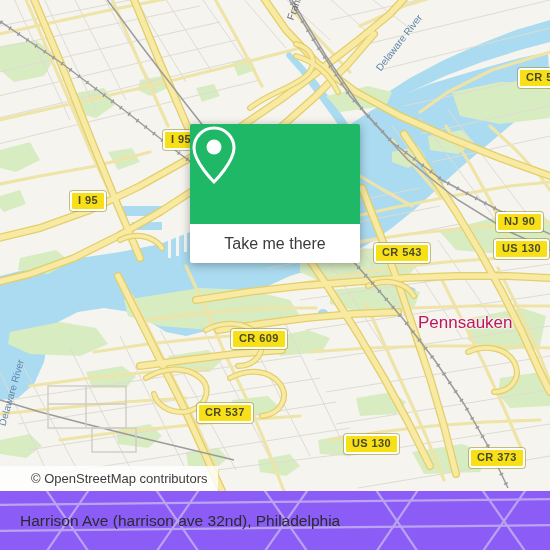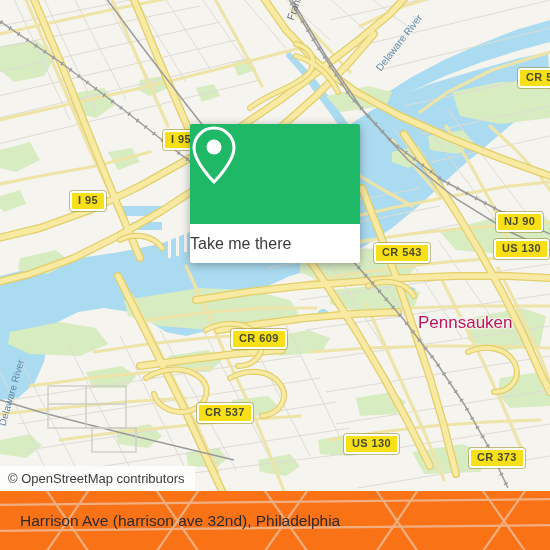--- a/index.html
+++ b/index.html
@@ -61,21 +61,21 @@
     filter:drop-shadow(0 2px 5px rgba(0,0,0,.32));
     z-index:40;
   }
   .popup-top{
     height:100px;background:#1fb866;
     display:flex;align-items:center;justify-content:center;
     border-radius:2px 2px 0 0;
   }
   .popup-bottom{
     height:39px;background:#ffffff;
-    display:flex;align-items:center;
+    display:flex;align-items:center;justify-content:center;
     border-radius:0 0 2px 2px;
   }
   .popup-label{
     font-size:16px;color:#3b3b3b;
     font-family:"Liberation Sans","DejaVu Sans",sans-serif;
   }
   .popup-tail{
     position:absolute;left:50%;margin-left:-12px;top:139px;
     width:0;height:0;
     border-left:12px solid transparent;
@@ -88,26 +88,27 @@
     position:absolute;left:0;top:466px;
     height:25px;
     background:rgba(255,255,255,.80);
     display:flex;align-items:center;
     padding:0 10px 0 8px;
     z-index:50;
   }
   .attrib span{
     font-size:13px;color:#3c3c3c;
     font-family:"Liberation Sans","DejaVu Sans",sans-serif;
+    margin-left:23px;
   }
 
   
   .footer{
     position:absolute;left:0;top:491px;width:550px;height:59px;
-    background:#f97316;
+    background:#8b5cf6;
     display:flex;align-items:center;
     overflow:hidden;
   }
   .footer-bg{position:absolute;left:0;top:0;opacity:.5;}
   .footer-title{
     position:relative;z-index:2;
     margin-left:20px;
     font-size:15.5px;color:#2b2b2f;
     white-space:nowrap;
     font-family:"Liberation Sans","DejaVu Sans",sans-serif;

